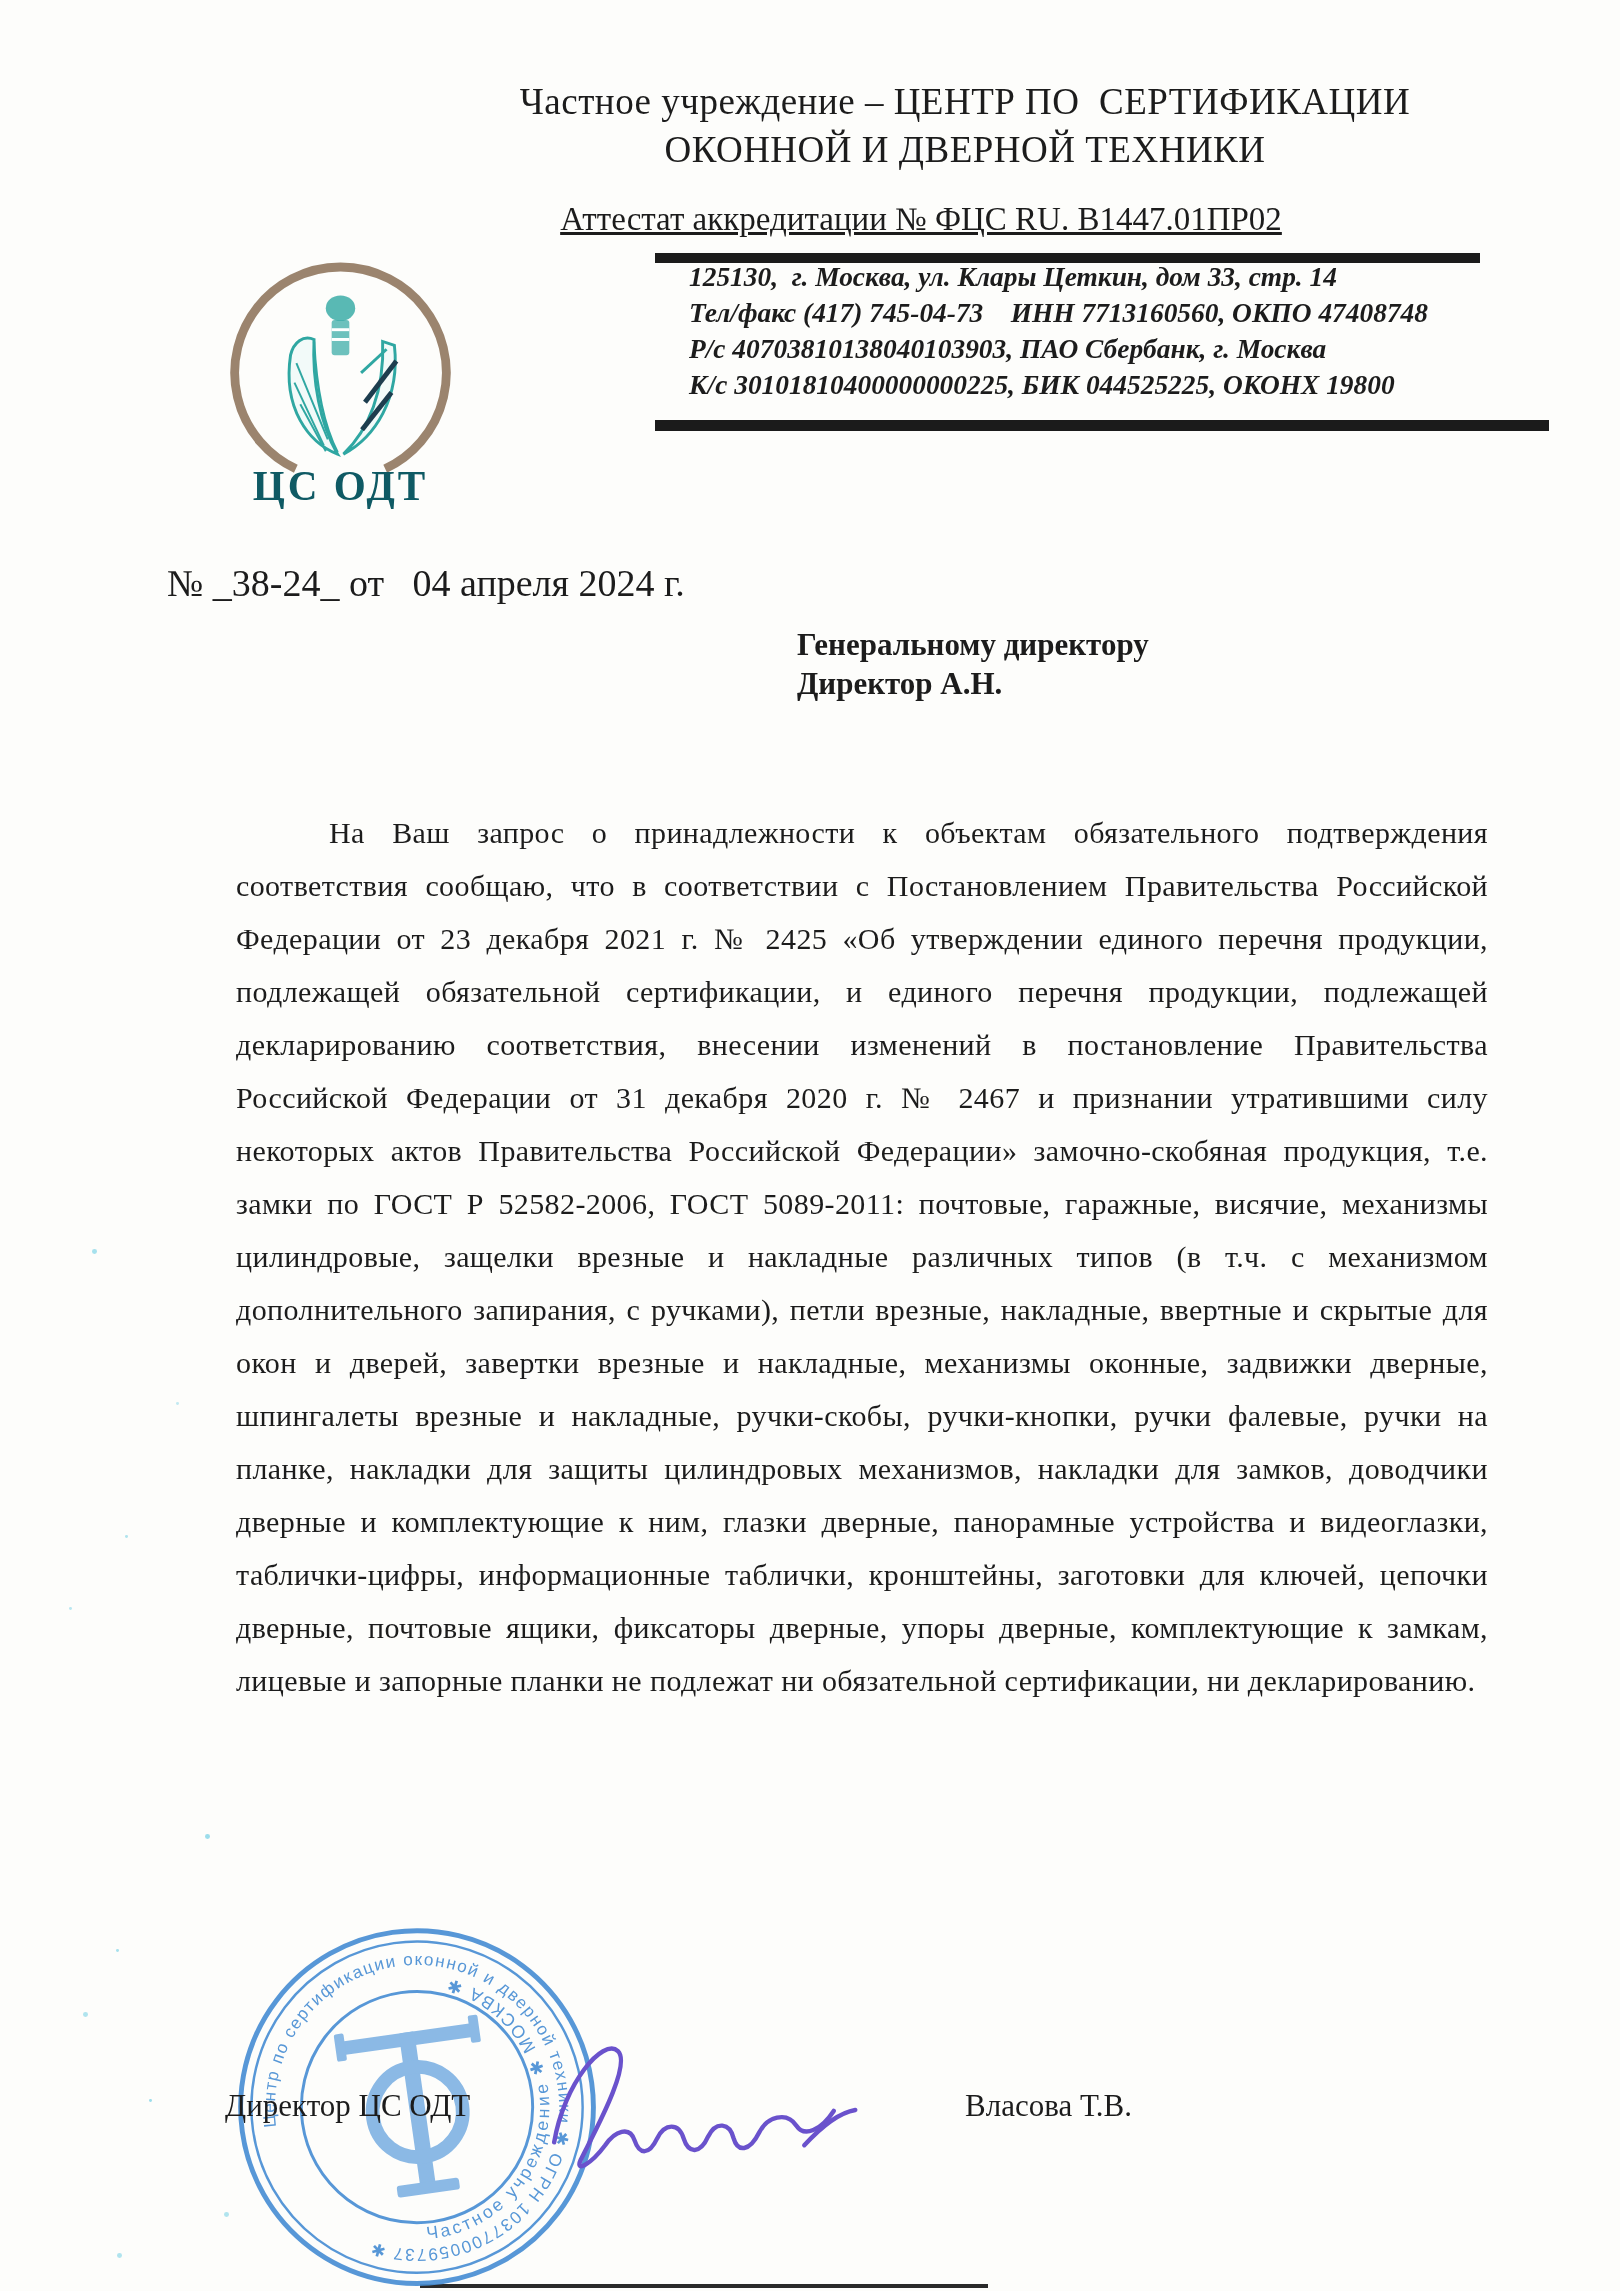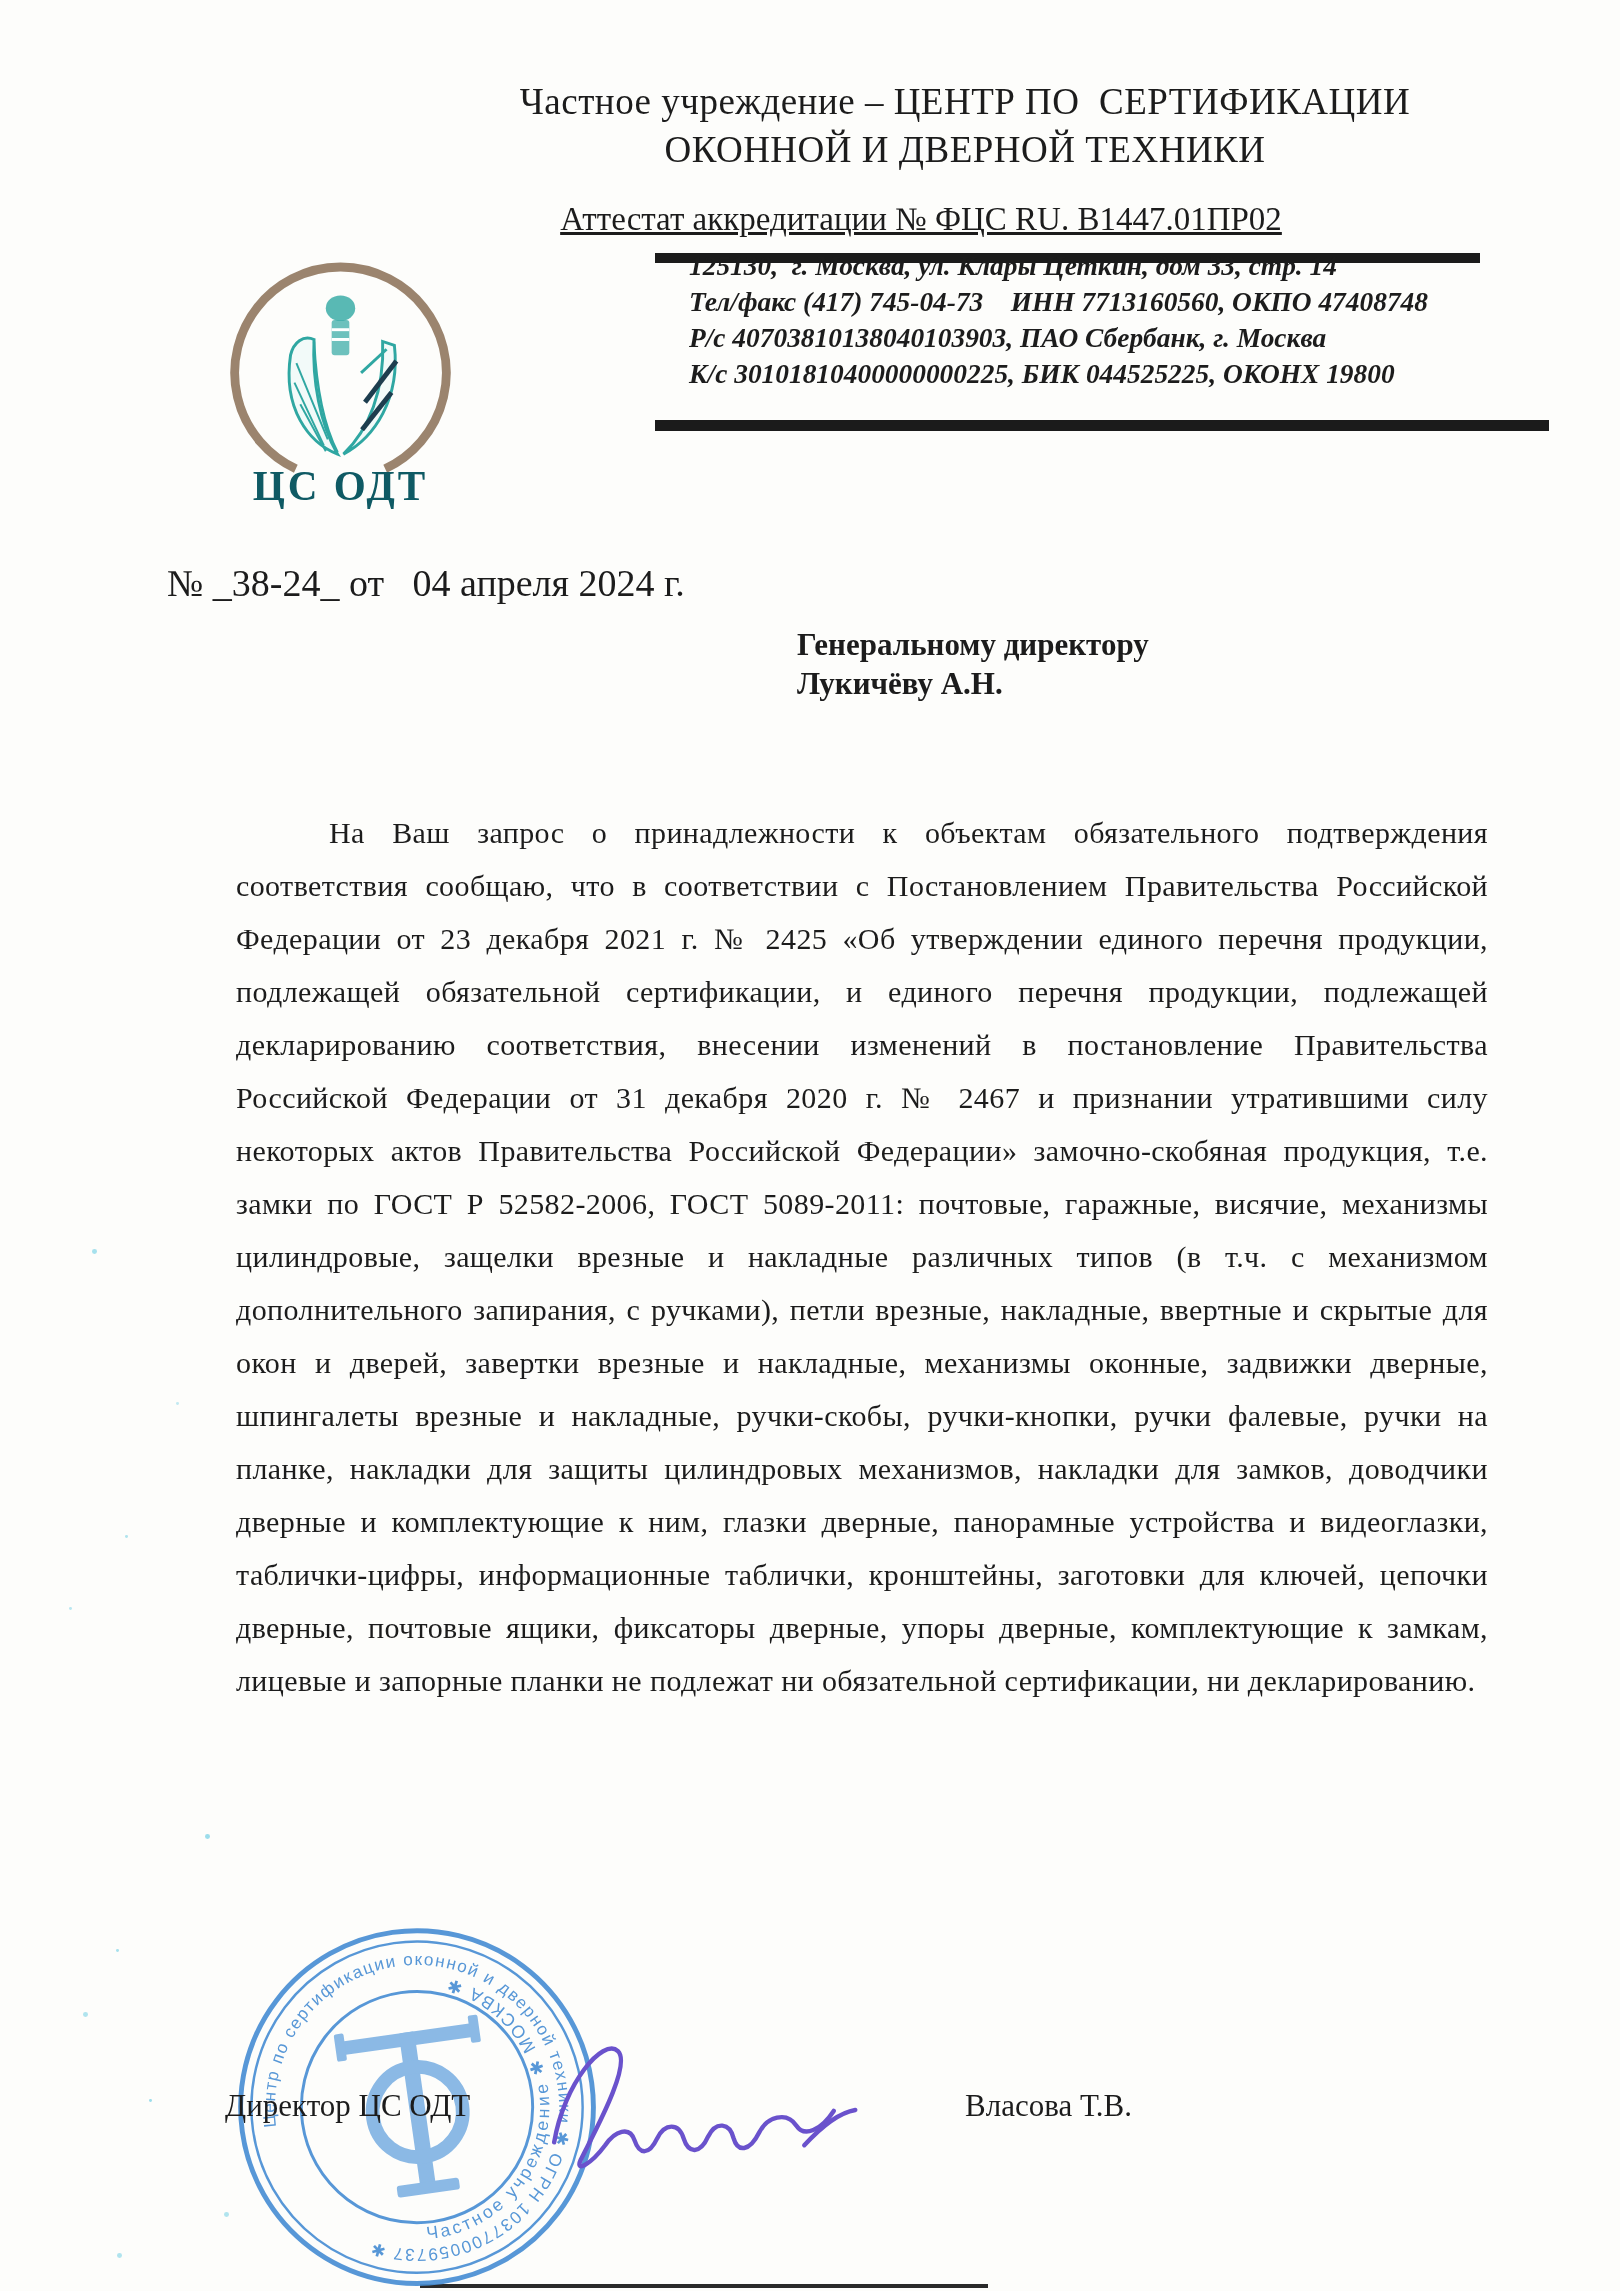--- a/index.html
+++ b/index.html
@@ -37,21 +37,21 @@
   .accr{
     margin-top:26px;
     font-size:33px;line-height:39px;
     text-decoration:underline;
     transform:translateX(-44px);
   }
   .bar{position:absolute;background:#1b1b1b;}
   .bar-top{left:655px;top:253px;width:825px;height:9.8px;}
   .bar-bottom{left:655px;top:420px;width:894px;height:10.8px;}
   .contact{
-    position:absolute;left:689px;top:248px;width:843px;
+    position:absolute;left:689px;top:259px;width:843px;
     font-style:italic;font-weight:bold;
     font-size:27.4px;line-height:36px;
   }
 
   
   .logo{position:absolute;left:218px;top:253px;z-index:1;}
   .logo-ring{stroke:var(--logo-ring-brown);}
   .logo-leaf{fill:#f2faf9;stroke:var(--logo-teal);}
   .logo-hatch{stroke:var(--logo-teal);}
   .logo-dark{stroke:var(--logo-teal-dark);}
@@ -159,21 +159,21 @@
       <path class="logo-dark" d="M 147 180 L 177 142" stroke-width="5" fill="none"></path>
       <path class="logo-hatch" d="M 146 122 L 172 98" stroke-width="3" fill="none"></path>
     </g>
     <text class="logo-caption" x="125" y="252" text-anchor="middle">ЦС ОДТ</text>
   </svg>
 
   <div class="refline pre">№ _38-24_ от   04 апреля 2024 г.</div>
 
   <div class="addressee">
     <div class="pre">Генеральному директору</div>
-    <div class="pre">Лукичёву А.Н.</div>
+    <div class="pre">Директор А.Н.</div>
   </div>
 
   <div class="body-text">
     <p>На Ваш запрос о принадлежности к объектам обязательного подтверждения соответствия сообщаю, что в соответствии с Постановлением Правительства Российской Федерации от 23 декабря 2021 г. № 2425 «Об утверждении единого перечня продукции, подлежащей обязательной сертификации, и единого перечня продукции, подлежащей декларированию соответствия, внесении изменений в постановление Правительства Российской Федерации от 31 декабря 2020 г. № 2467 и признании утратившими силу некоторых актов Правительства Российской Федерации» замочно-скобяная продукция, т.е. замки по ГОСТ Р 52582-2006, ГОСТ 5089-2011: почтовые, гаражные, висячие, механизмы цилиндровые, защелки врезные и накладные различных типов (в т.ч. с механизмом дополнительного запирания, с ручками), петли врезные, накладные, ввертные и скрытые для окон и дверей, завертки врезные и накладные, механизмы оконные, задвижки дверные, шпингалеты врезные и накладные, ручки-скобы, ручки-кнопки, ручки фалевые, ручки на планке, накладки для защиты цилиндровых механизмов, накладки для замков, доводчики дверные и комплектующие к ним, глазки дверные, панорамные устройства и видеоглазки, таблички-цифры, информационные таблички, кронштейны, заготовки для ключей, цепочки дверные, почтовые ящики, фиксаторы дверные, упоры дверные, комплектующие к замкам, лицевые и запорные планки не подлежат ни обязательной сертификации, ни декларированию.</p>
   </div>
 
   <svg class="stamp" width="392" height="392" viewBox="0 0 400 400">
     <g transform="rotate(-8 200 195)">
       <circle cx="200" cy="195" r="180" stroke-width="5"></circle>
       <circle cx="200" cy="195" r="169" stroke-width="2.5"></circle>

